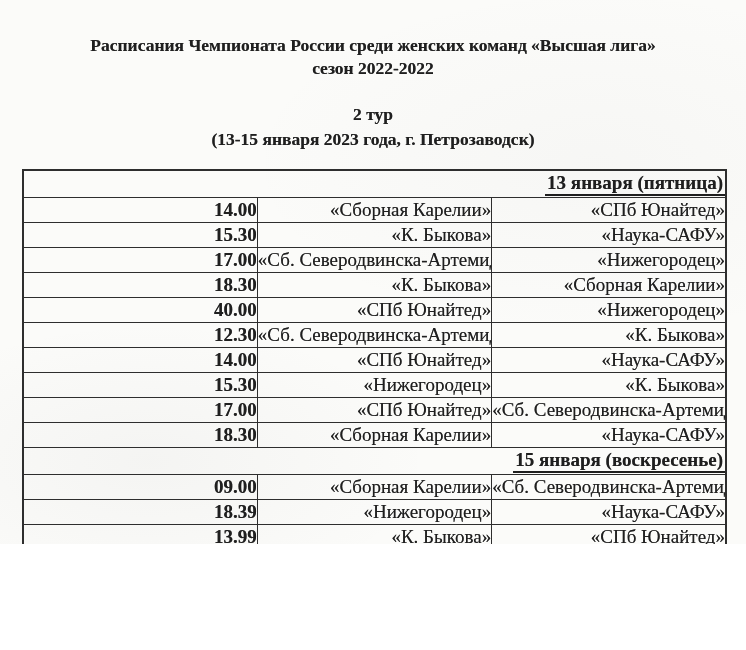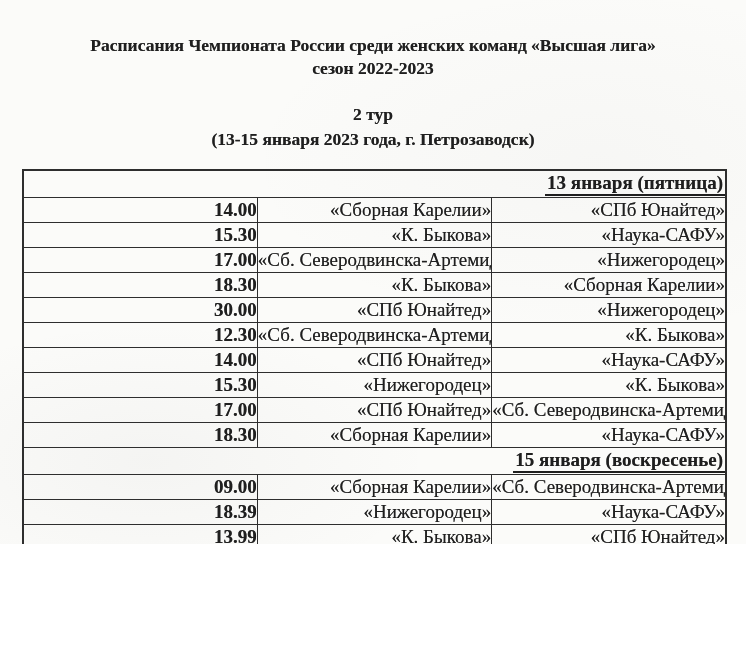--- a/index.html
+++ b/index.html
@@ -72,21 +72,21 @@
   td.home { width: 313px; }
   td.away { width: 314px; }
 </style>
 </head>
 <body>
 
 <div class="page">
 
   <div class="title-block text-soft">
     <div>Расписания Чемпионата России среди женских команд «Высшая лига»</div>
-    <div>сезон 2022-2023</div>
+    <div>сезон 2022-2022</div>
   </div>
 
   <div class="subtitle-block text-soft">
     <div>2 тур</div>
     <div>(13-15 января 2023 года, г. Петрозаводск)</div>
   </div>
 
   <table class="schedule text-soft">
     <tbody id="schedule-body">
         <tr>
@@ -106,21 +106,21 @@
           <td class="time">17.00</td>
           <td class="home">«Сб. Северодвинска-Артемида»</td>
           <td class="away">«Нижегородец»</td>
         </tr>
         <tr class="match-row">
           <td class="time">18.30</td>
           <td class="home">«К. Быкова»</td>
           <td class="away">«Сборная Карелии»</td>
         </tr>
         <tr class="match-row">
-          <td class="time">30.00</td>
+          <td class="time">40.00</td>
           <td class="home">«СПб Юнайтед»</td>
           <td class="away">«Нижегородец»</td>
         </tr>
         <tr class="match-row">
           <td class="time">12.30</td>
           <td class="home">«Сб. Северодвинска-Артемида»</td>
           <td class="away">«К. Быкова»</td>
         </tr>
         <tr class="match-row">
           <td class="time">14.00</td>

